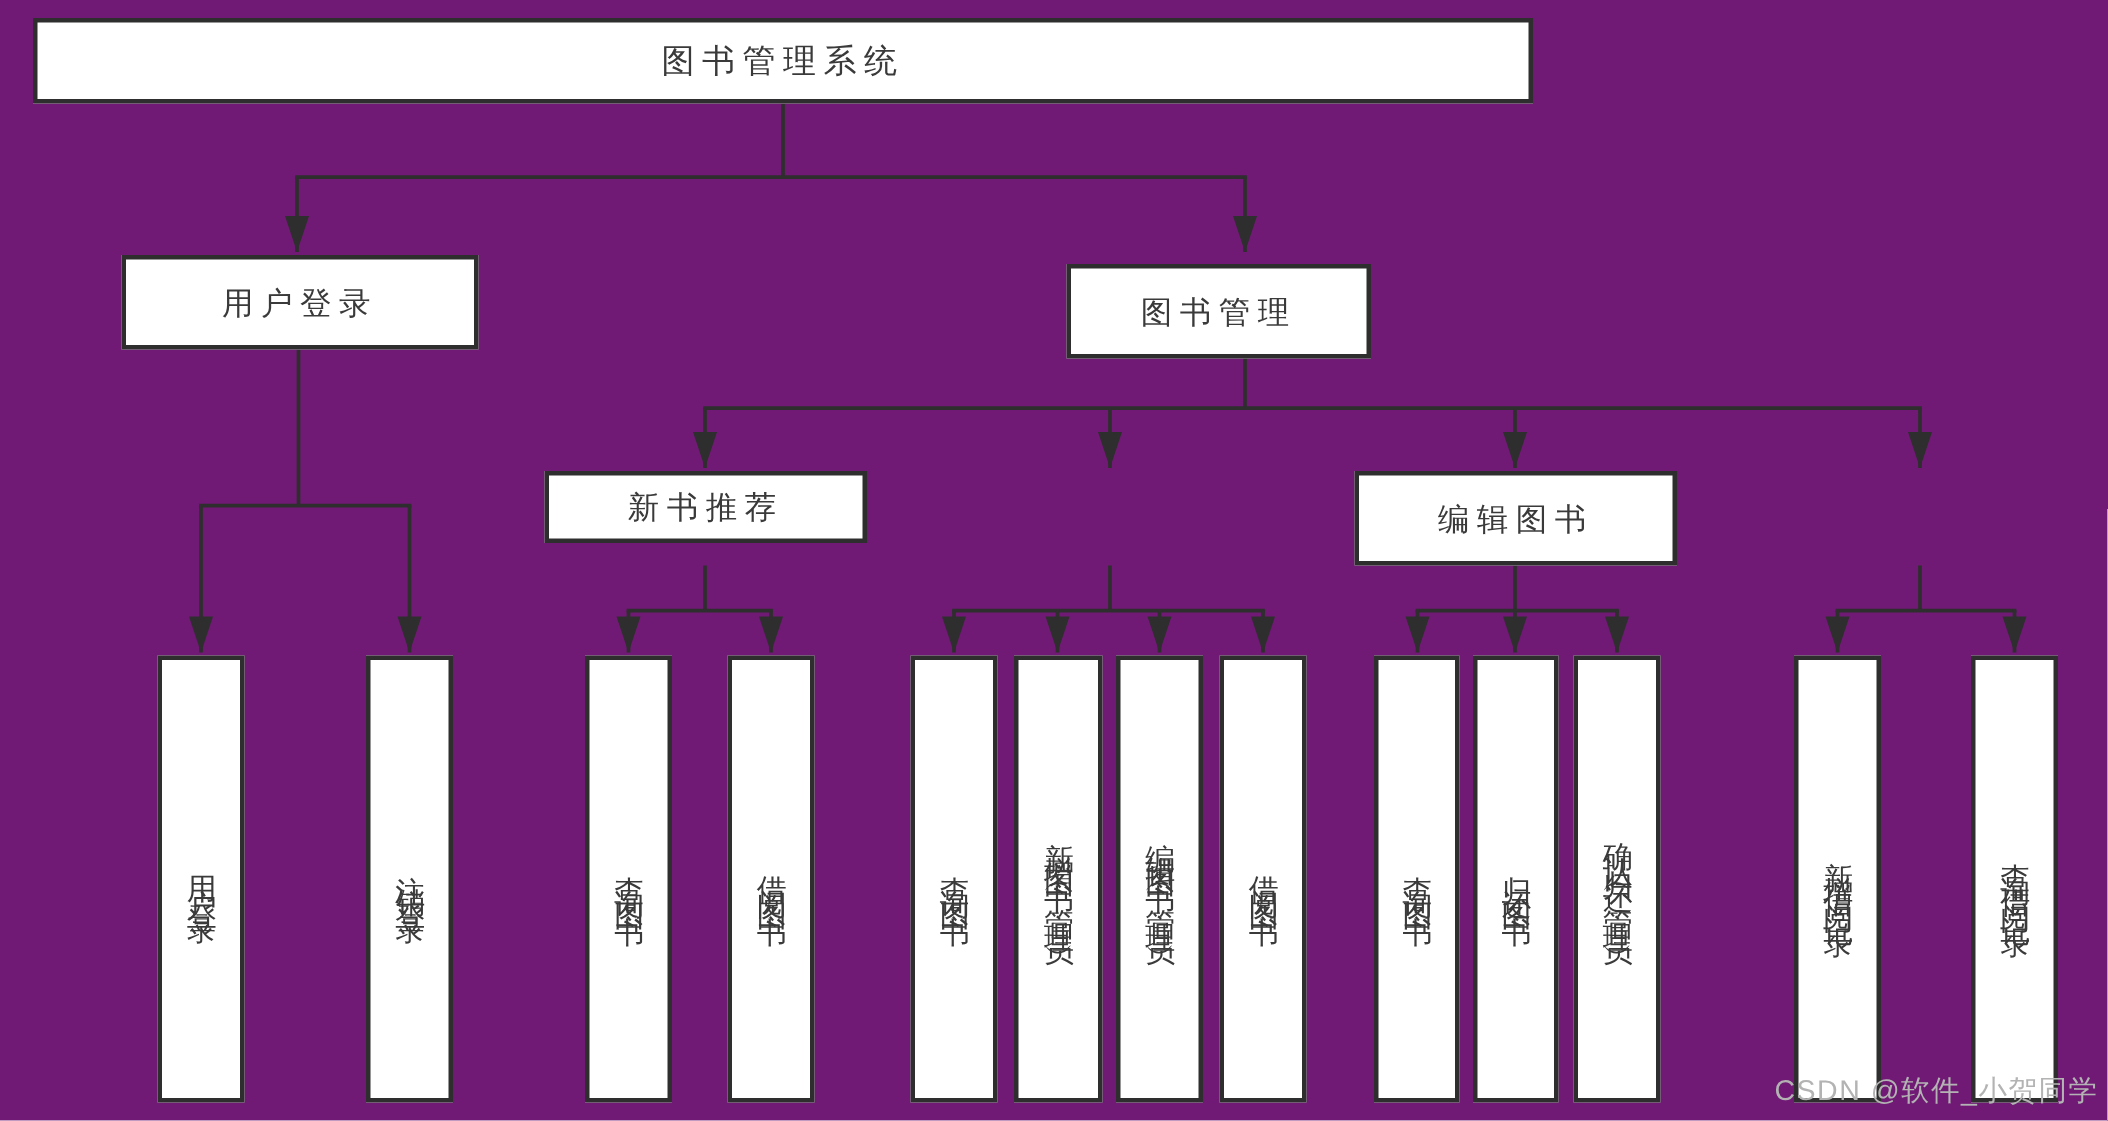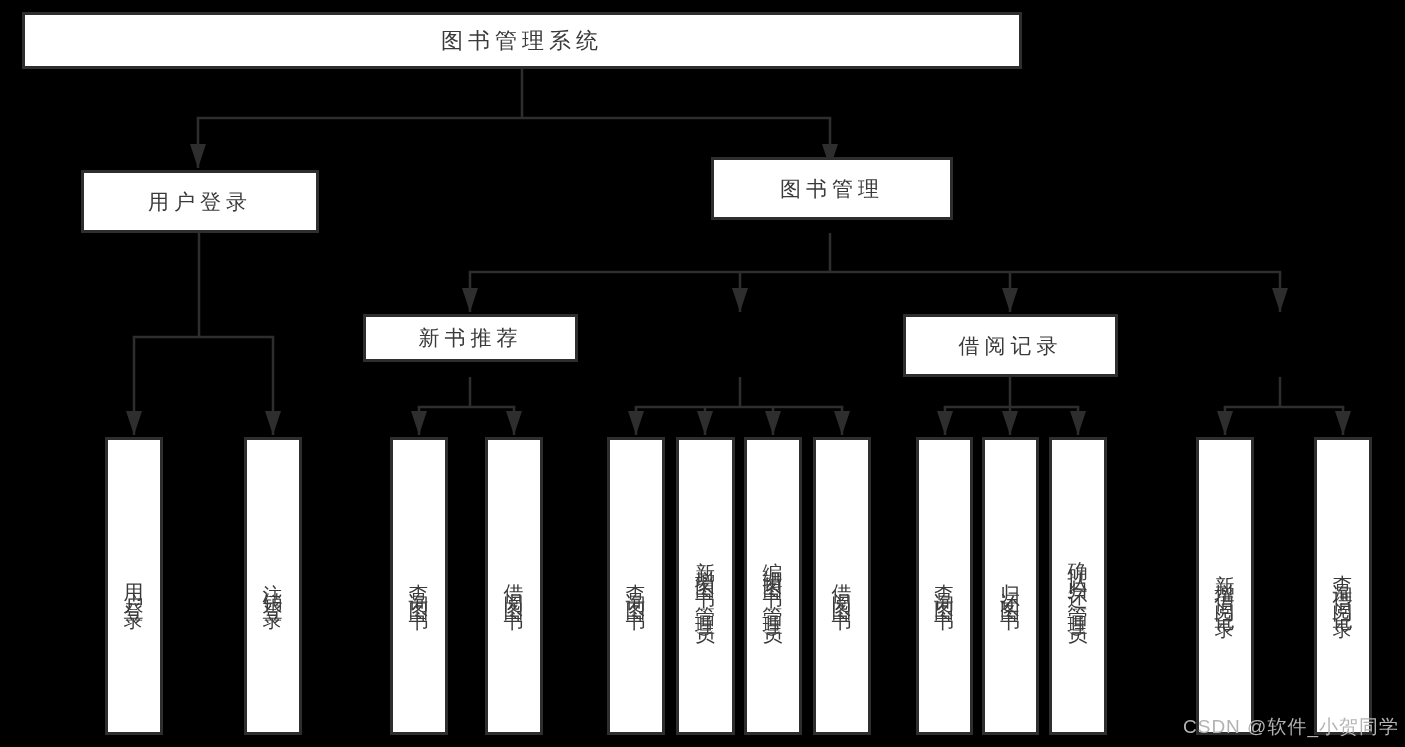--- a/index.html
+++ b/index.html
@@ -5,21 +5,21 @@
   html, body {
     margin: 0;
     padding: 0;
     background: #ffffff;
     font-family: "Liberation Sans", "DejaVu Sans", sans-serif;
   }
   #canvas {
     position: relative;
     width: 1405px;
     height: 747px;
-    background: #000000;
+    background: #701a75;
     overflow: hidden;
   }
   #connector-layer {
     position: absolute;
     left: 0; top: 0;
     width: 1405px;
     height: 747px;
   }
   .box {
     position: absolute;
@@ -110,24 +110,24 @@
       <line x1="1280" y1="377" x2="1280" y2="408"></line>
       <line x1="1223.75" y1="407" x2="1344.25" y2="407"></line>
       <line x1="1225" y1="407" x2="1225" y2="435" marker-end="url(#arrow)"></line>
       <line x1="1343" y1="407" x2="1343" y2="435" marker-end="url(#arrow)"></line>
     </g>
   </svg>
 
   <div class="box h title" style="left:22px; top:12px; width:1000px; height:57px">图书管理系统</div>
 
   <div class="box h" style="left:81px; top:170px; width:238px; height:63px">用户登录</div>
-  <div class="box h" style="left:711px; top:157px; width:242px; height:63px">图书管理</div>
+  <div class="box h" style="left:711px; top:176px; width:203px; height:63px">图书管理</div>
 
   <div class="box h" style="left:363px; top:314px; width:215px; height:48px">新书推荐</div>
-  <div class="box h" style="left:903px; top:314px; width:215px; height:63px">借阅记录</div>
+  <div class="box h" style="left:903px; top:314px; width:215px; height:63px">编辑图书</div>
 
   <div class="box v" style="left:105px; top:437px; width:58px; height:298px">用户登录</div>
   <div class="box v" style="left:244px; top:437px; width:58px; height:298px">注销登录</div>
 
   <div class="box v" style="left:390px; top:437px; width:58px; height:298px">查询图书</div>
   <div class="box v" style="left:485px; top:437px; width:58px; height:298px">借阅图书</div>
 
   <div class="box v" style="left:607px; top:437px; width:58px; height:298px">查询图书</div>
   <div class="box v" style="left:676px; top:437px; width:59px; height:298px">新增图书（管理员）</div>
   <div class="box v" style="left:744px; top:437px; width:58px; height:298px">编辑图书（管理员）</div>

